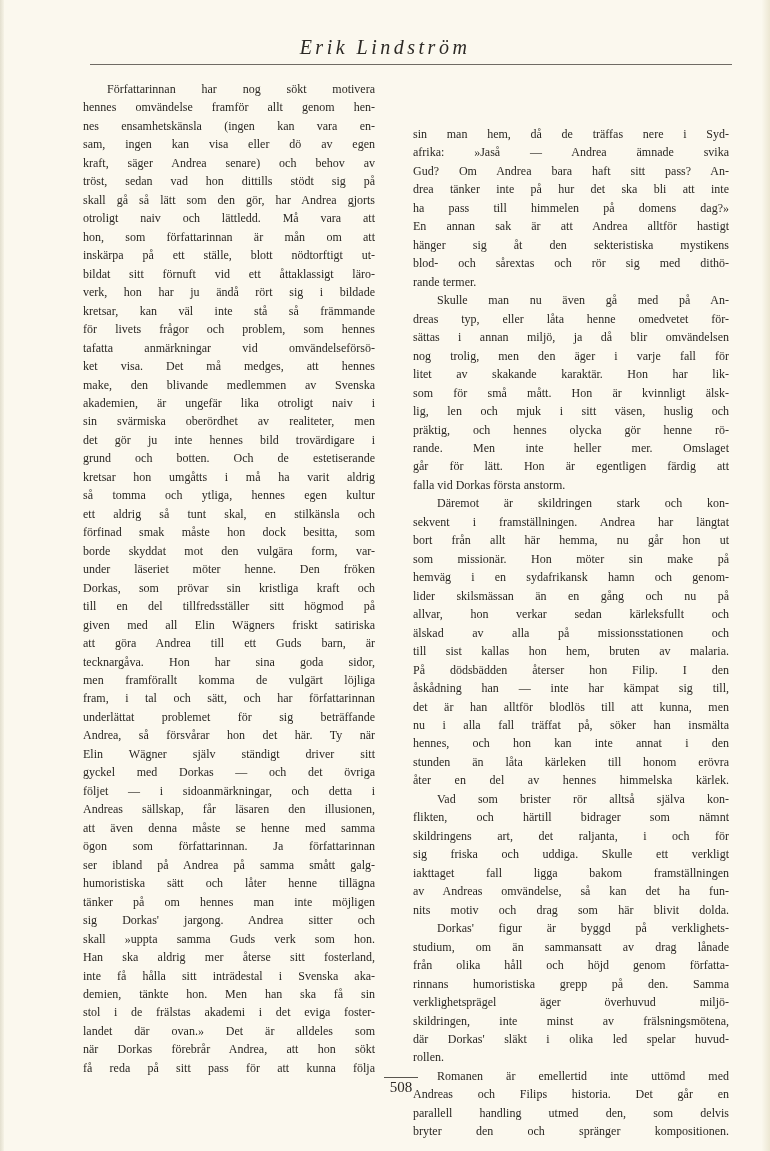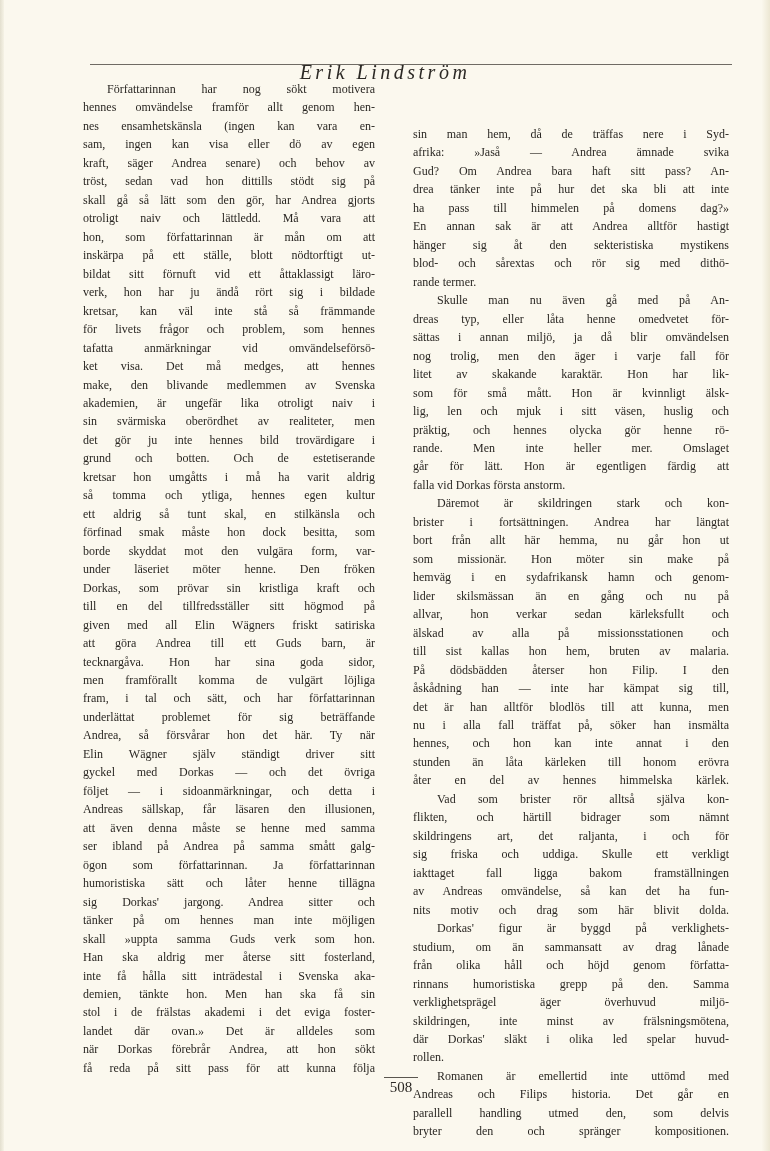--- a/index.html
+++ b/index.html
@@ -30,21 +30,20 @@
   .running-head {
     position: absolute;
     top: 36px;
     left: 0;
     width: 770px;
     text-align: center;
     font-style: italic;
     font-size: 20px;
     letter-spacing: 3.5px;
     color: #2c2925;
-    margin-top: 25px;
   }
   .head-rule {
     position: absolute;
     top: 64px;
     left: 90px;
     width: 642px;
     height: 1px;
     background: #6f6b64;
   }
   .column {
@@ -132,25 +131,25 @@
     <span class="line">tecknargåva. Hon har sina goda sidor,</span>
     <span class="line">men framförallt komma de vulgärt löjliga</span>
     <span class="line">fram, i tal och sätt, och har författarinnan</span>
     <span class="line">underlättat problemet för sig beträffande</span>
     <span class="line">Andrea, så försvårar hon det här. Ty när</span>
     <span class="line">Elin Wägner själv ständigt driver sitt</span>
     <span class="line">gyckel med Dorkas — och det övriga</span>
     <span class="line">följet — i sidoanmärkningar, och detta i</span>
     <span class="line">Andreas sällskap, får läsaren den illusionen,</span>
     <span class="line">att även denna måste se henne med samma</span>
+    <span class="line">ögon som författarinnan. Ja författarinnan</span>
     <span class="line">ser ibland på Andrea på samma smått galg-</span>
-    <span class="line">ögon som författarinnan. Ja författarinnan</span>
     <span class="line">humoristiska sätt och låter henne tillägna</span>
+    <span class="line">tänker på om hennes man inte möjligen</span>
     <span class="line">sig Dorkas' jargong. Andrea sitter och</span>
-    <span class="line">tänker på om hennes man inte möjligen</span>
     <span class="line">skall »uppta samma Guds verk som hon.</span>
     <span class="line">Han ska aldrig mer återse sitt fosterland,</span>
     <span class="line">inte få hålla sitt inträdestal i Svenska aka-</span>
     <span class="line">demien, tänkte hon. Men han ska få sin</span>
     <span class="line">stol i de frälstas akademi i det eviga foster-</span>
     <span class="line">landet där ovan.» Det är alldeles som</span>
     <span class="line">när Dorkas förebrår Andrea, att hon sökt</span>
     <span class="line">få reda på sitt pass för att kunna följa</span>
   </div>
 <div class="column col-right" id="col-right">
@@ -168,21 +167,21 @@
     <span class="line">sättas i annan miljö, ja då blir omvändelsen</span>
     <span class="line">nog trolig, men den äger i varje fall för</span>
     <span class="line">litet av skakande karaktär. Hon har lik-</span>
     <span class="line">som för små mått. Hon är kvinnligt älsk-</span>
     <span class="line">lig, len och mjuk i sitt väsen, huslig och</span>
     <span class="line">präktig, och hennes olycka gör henne rö-</span>
     <span class="line">rande. Men inte heller mer. Omslaget</span>
     <span class="line">går för lätt. Hon är egentligen färdig att</span>
     <span class="line last">falla vid Dorkas första anstorm.</span>
     <span class="line indent">Däremot är skildringen stark och kon-</span>
-    <span class="line">brister i fortsättningen. Andrea har längtat</span>
+    <span class="line">sekvent i framställningen. Andrea har längtat</span>
     <span class="line">bort från allt här hemma, nu går hon ut</span>
     <span class="line">som missionär. Hon möter sin make på</span>
     <span class="line">hemväg i en sydafrikansk hamn och genom-</span>
     <span class="line">lider skilsmässan än en gång och nu på</span>
     <span class="line">allvar, hon verkar sedan kärleksfullt och</span>
     <span class="line">älskad av alla på missionsstationen och</span>
     <span class="line">till sist kallas hon hem, bruten av malaria.</span>
     <span class="line">På dödsbädden återser hon Filip. I den</span>
     <span class="line">åskådning han — inte har kämpat sig till,</span>
     <span class="line">det är han alltför blodlös till att kunna, men</span>

